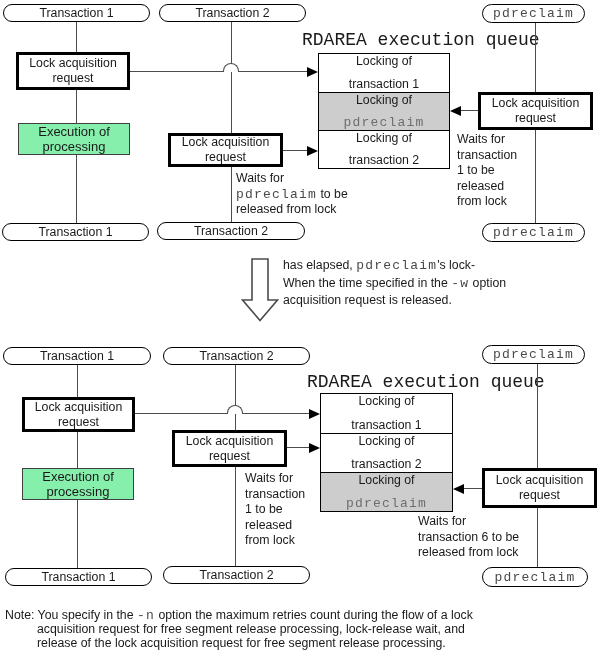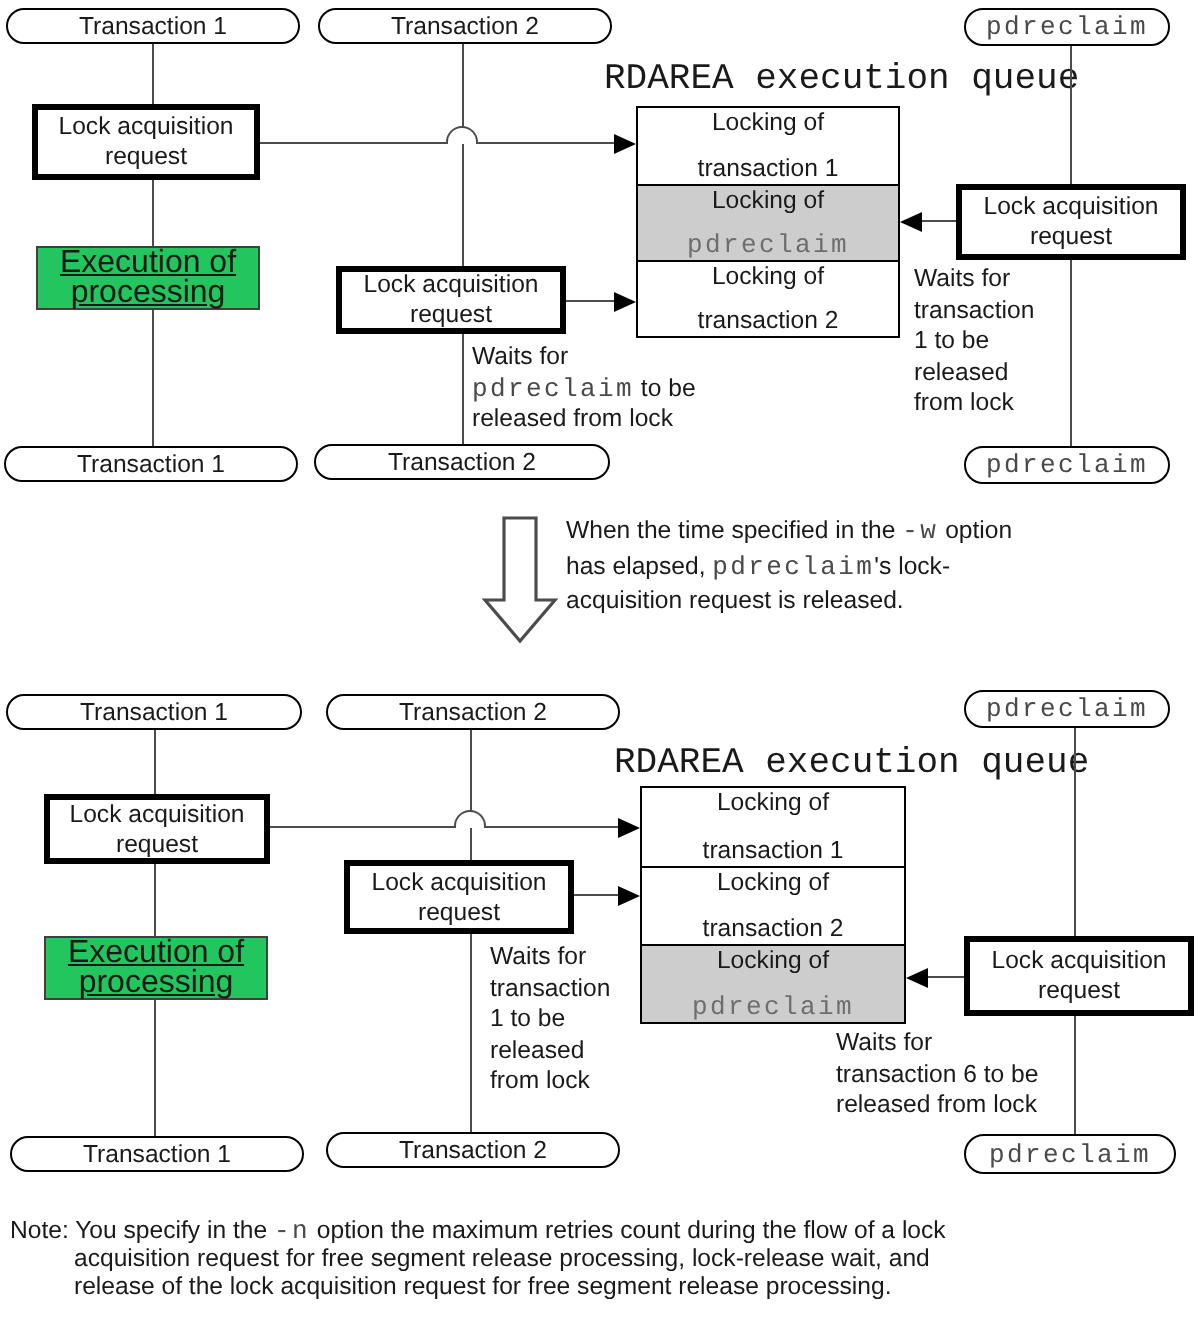--- a/index.html
+++ b/index.html
@@ -16,23 +16,23 @@
   .mono {
     font-family:"Liberation Mono","DejaVu Sans Mono",monospace;
     font-size:13px; letter-spacing:1.2px; color:#4a4a4a;
   }
   .lockbox {
     position:absolute; border:3.6px solid #000; background:#fff;
     display:flex; align-items:center; justify-content:center; text-align:center;
     font-size:12.3px; line-height:15px; padding:11px 3px;
   }
   .thinbox {
-    position:absolute; border:1px solid #3f3f3f; background:#22c55e;
+    position:absolute; border:1px solid #3f3f3f; background:#86efac;
     display:flex; align-items:center; justify-content:center; text-align:center;
-    font-size:16px; line-height:15px;text-decoration:underline;
+    font-size:13px; line-height:15px;
   }
   .vline { position:absolute; width:1.2px; background:#4c4c4c; }
   .hline { position:absolute; height:1.2px; background:#4c4c4c; }
   .hop {
     position:absolute; width:16px; height:9px; background:#fff;
     border:1.2px solid #4c4c4c; border-bottom:none; border-radius:8px 8px 0 0;
   }
   .arr-r { position:absolute; width:0; height:0;
     border-top:5px solid transparent; border-bottom:5px solid transparent;
     border-left:11px solid #000; }
@@ -135,22 +135,22 @@
     <div>transaction</div>
     <div>1 to be</div>
     <div>released</div>
     <div>from lock</div>
   </div>
 
   <svg style="position:absolute;left:241px;top:258px;" width="38" height="64" viewBox="0 0 38 64">
     <path d="M11 1 H27 V42 H36.5 L19 62.5 L1.5 42 H11 Z" fill="#ffffff" stroke="#4c4c4c" stroke-width="1.6"></path>
   </svg>
   <div class="trans-note" style="left:283px;top:257px;">
+    <div><span>has elapsed, </span><span class="mono">pdreclaim</span><span>'s lock-</span></div>
     <div><span>When the time specified in the </span><span class="mono">-w</span><span> option</span></div>
-    <div><span>has elapsed, </span><span class="mono">pdreclaim</span><span>'s lock-</span></div>
     <div>acquisition request is released.</div>
   </div>
 
   <div class="pill" style="left:3px;top:347px;width:148px;height:18px;">
       <span>Transaction 1</span>
     </div>
   <div class="pill" style="left:163px;top:347px;width:147px;height:18px;">
       <span>Transaction 2</span>
     </div>
   <div class="pill" style="left:482px;top:345px;width:103px;height:19px;">

